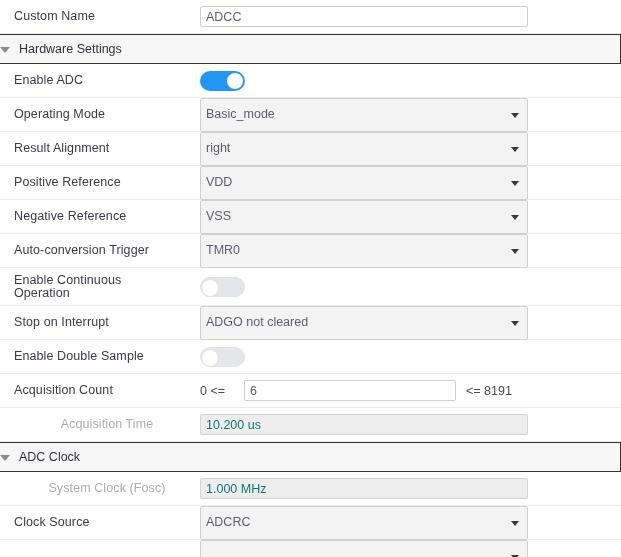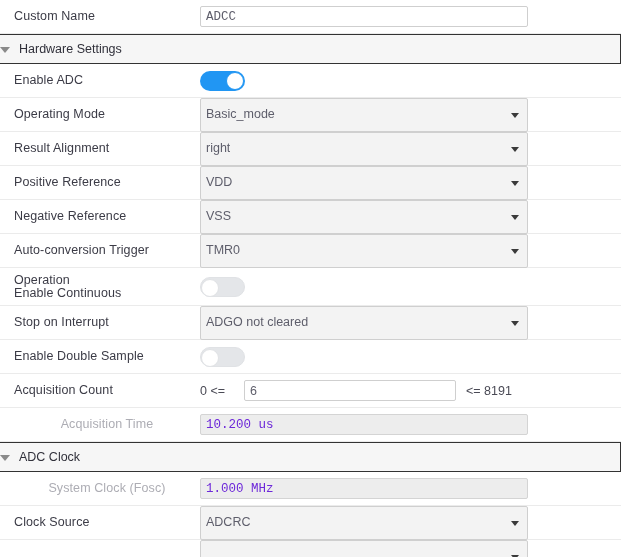--- a/index.html
+++ b/index.html
@@ -79,30 +79,30 @@
 
   
   .textbox {
     width: 328px;
     height: 21px;
     box-sizing: border-box;
     border: 1px solid #cfcfcf;
     border-radius: 2px;
     background: #ffffff;
     color: #5e5e6b;
-    font-family: Liberation Mono, monospace;
+    font-family: Liberation Sans, sans-serif;
     font-size: 12.5px;
     line-height: 19px;
     padding: 0 5px;
     outline: none;
   }
   .textbox.readonly {
     background: #ededed;
     border-color: #d4d4d4;
-    color: #6d28d9;
+    color: #0f766e;
   }
 
   
   .dropdown {
     width: 328px;
     height: 21px;
     box-sizing: border-box;
     border: 1px solid #cfcfcf;
     border-radius: 2px;
     background: #f3f3f3;
@@ -257,22 +257,22 @@
       <div class="dropdown">
         <span class="dd-text">TMR0</span>
         <span class="dd-arrow"></span>
       </div>
 
     </div>
   </div>
 
   <div class="row tall">
     <div class="label two-line">
+      <div>Enable Continuous</div>
       <div>Operation</div>
-      <div>Enable Continuous</div>
     </div>
     <div class="control">
       <div class="toggle off">
         <span class="knob"></span>
       </div>
 
     </div>
   </div>
 
   <div class="row">

